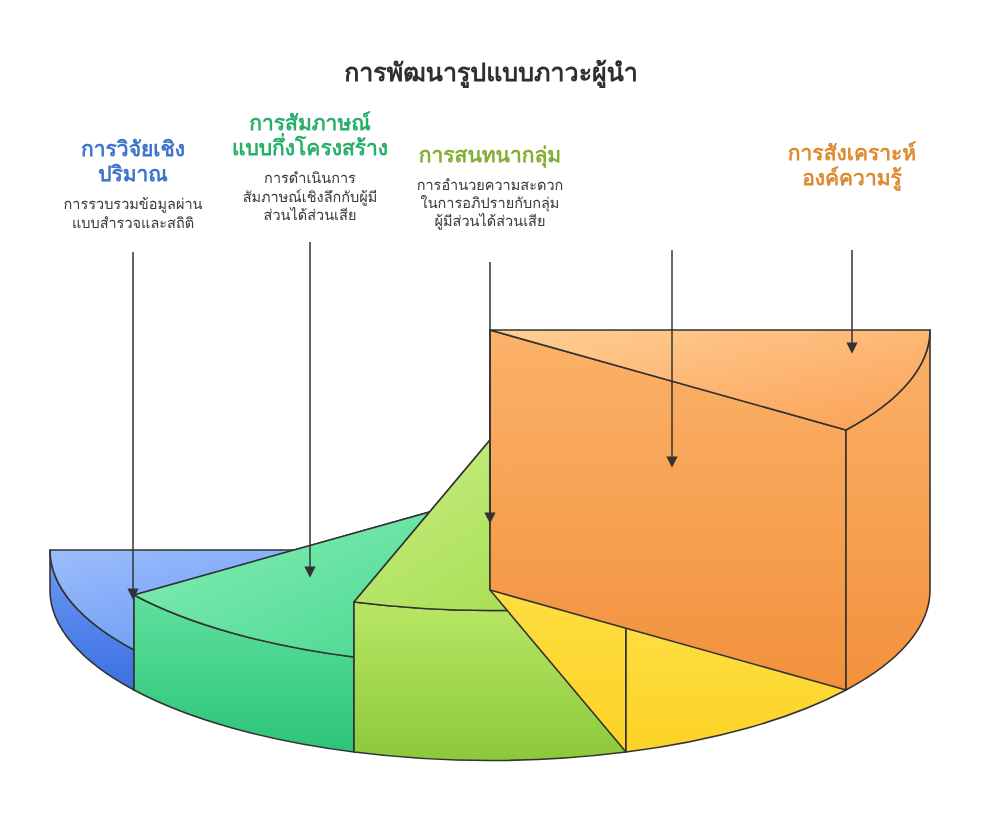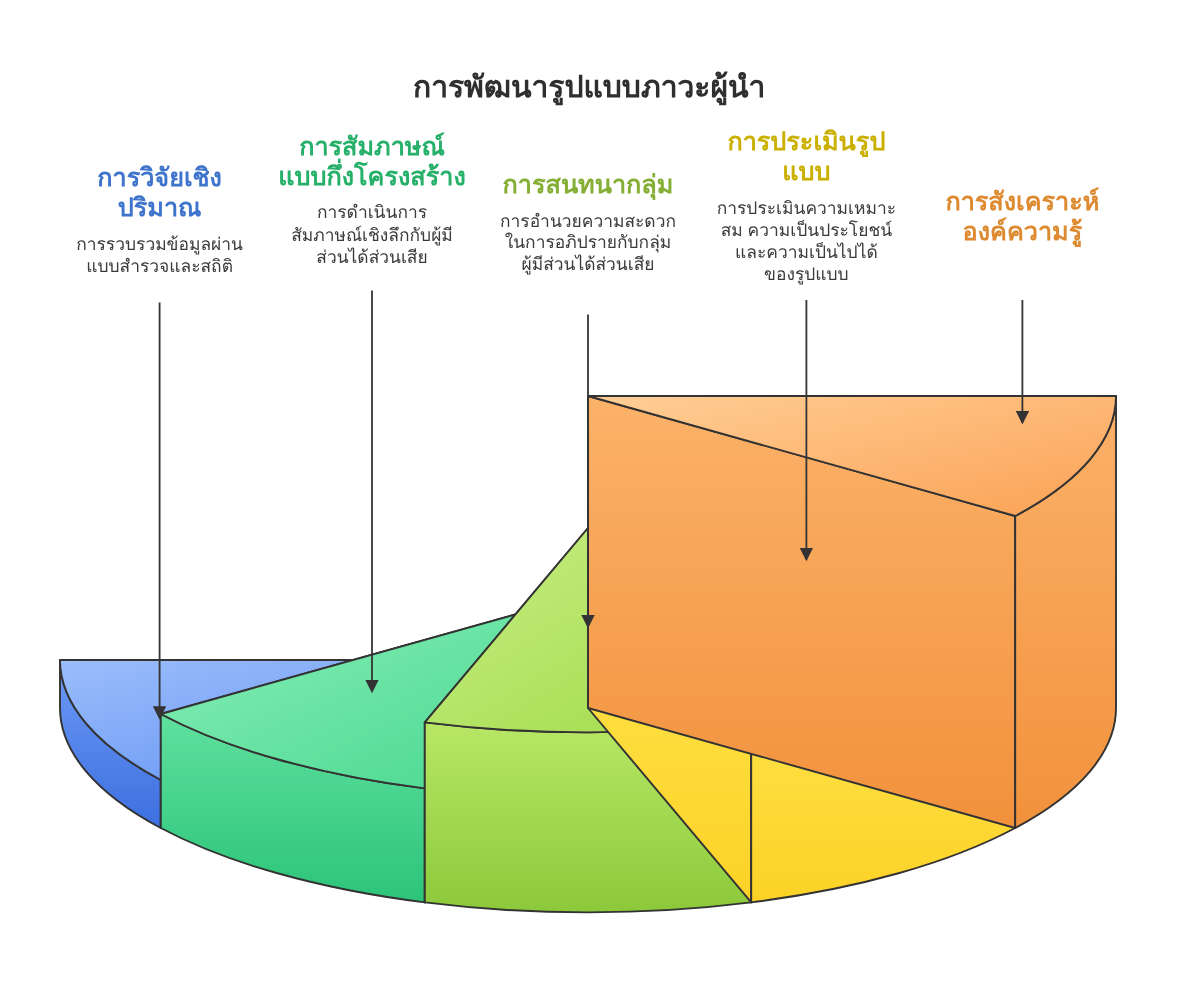--- a/index.html
+++ b/index.html
@@ -144,27 +144,19 @@
   </div>
 
   <div class="step" style="left:310px;top:110px;width:195px">
     <div class="step-heading" style="color: rgb(39, 176, 106);">การสัมภาษณ์
 แบบกึ่งโครงสร้าง</div>
     <div class="step-desc">การดำเนินการ
 สัมภาษณ์เชิงลึกกับผู้มี
 ส่วนได้ส่วนเสีย</div>
   </div>
 
-  <div class="step" style="left:672px;top:106px;width:205px">
-    <div class="step-heading" style="color: rgb(203, 176, 0);">การประเมินรูป
-แบบ</div>
-    <div class="step-desc">การประเมินความเหมาะ
-สม ความเป็นประโยชน์
-และความเป็นไปได้
-ของรูปแบบ</div>
-  </div>
 
   <div class="step" style="left:852px;top:140px;width:195px">
-    <div class="step-heading" style="color: rgb(221, 138, 48); margin-top: 16px;">การสังเคราะห์
+    <div class="step-heading" style="color: rgb(221, 138, 48);">การสังเคราะห์
 องค์ความรู้</div>
   </div>
 
 </div>
 
 </body></html>

